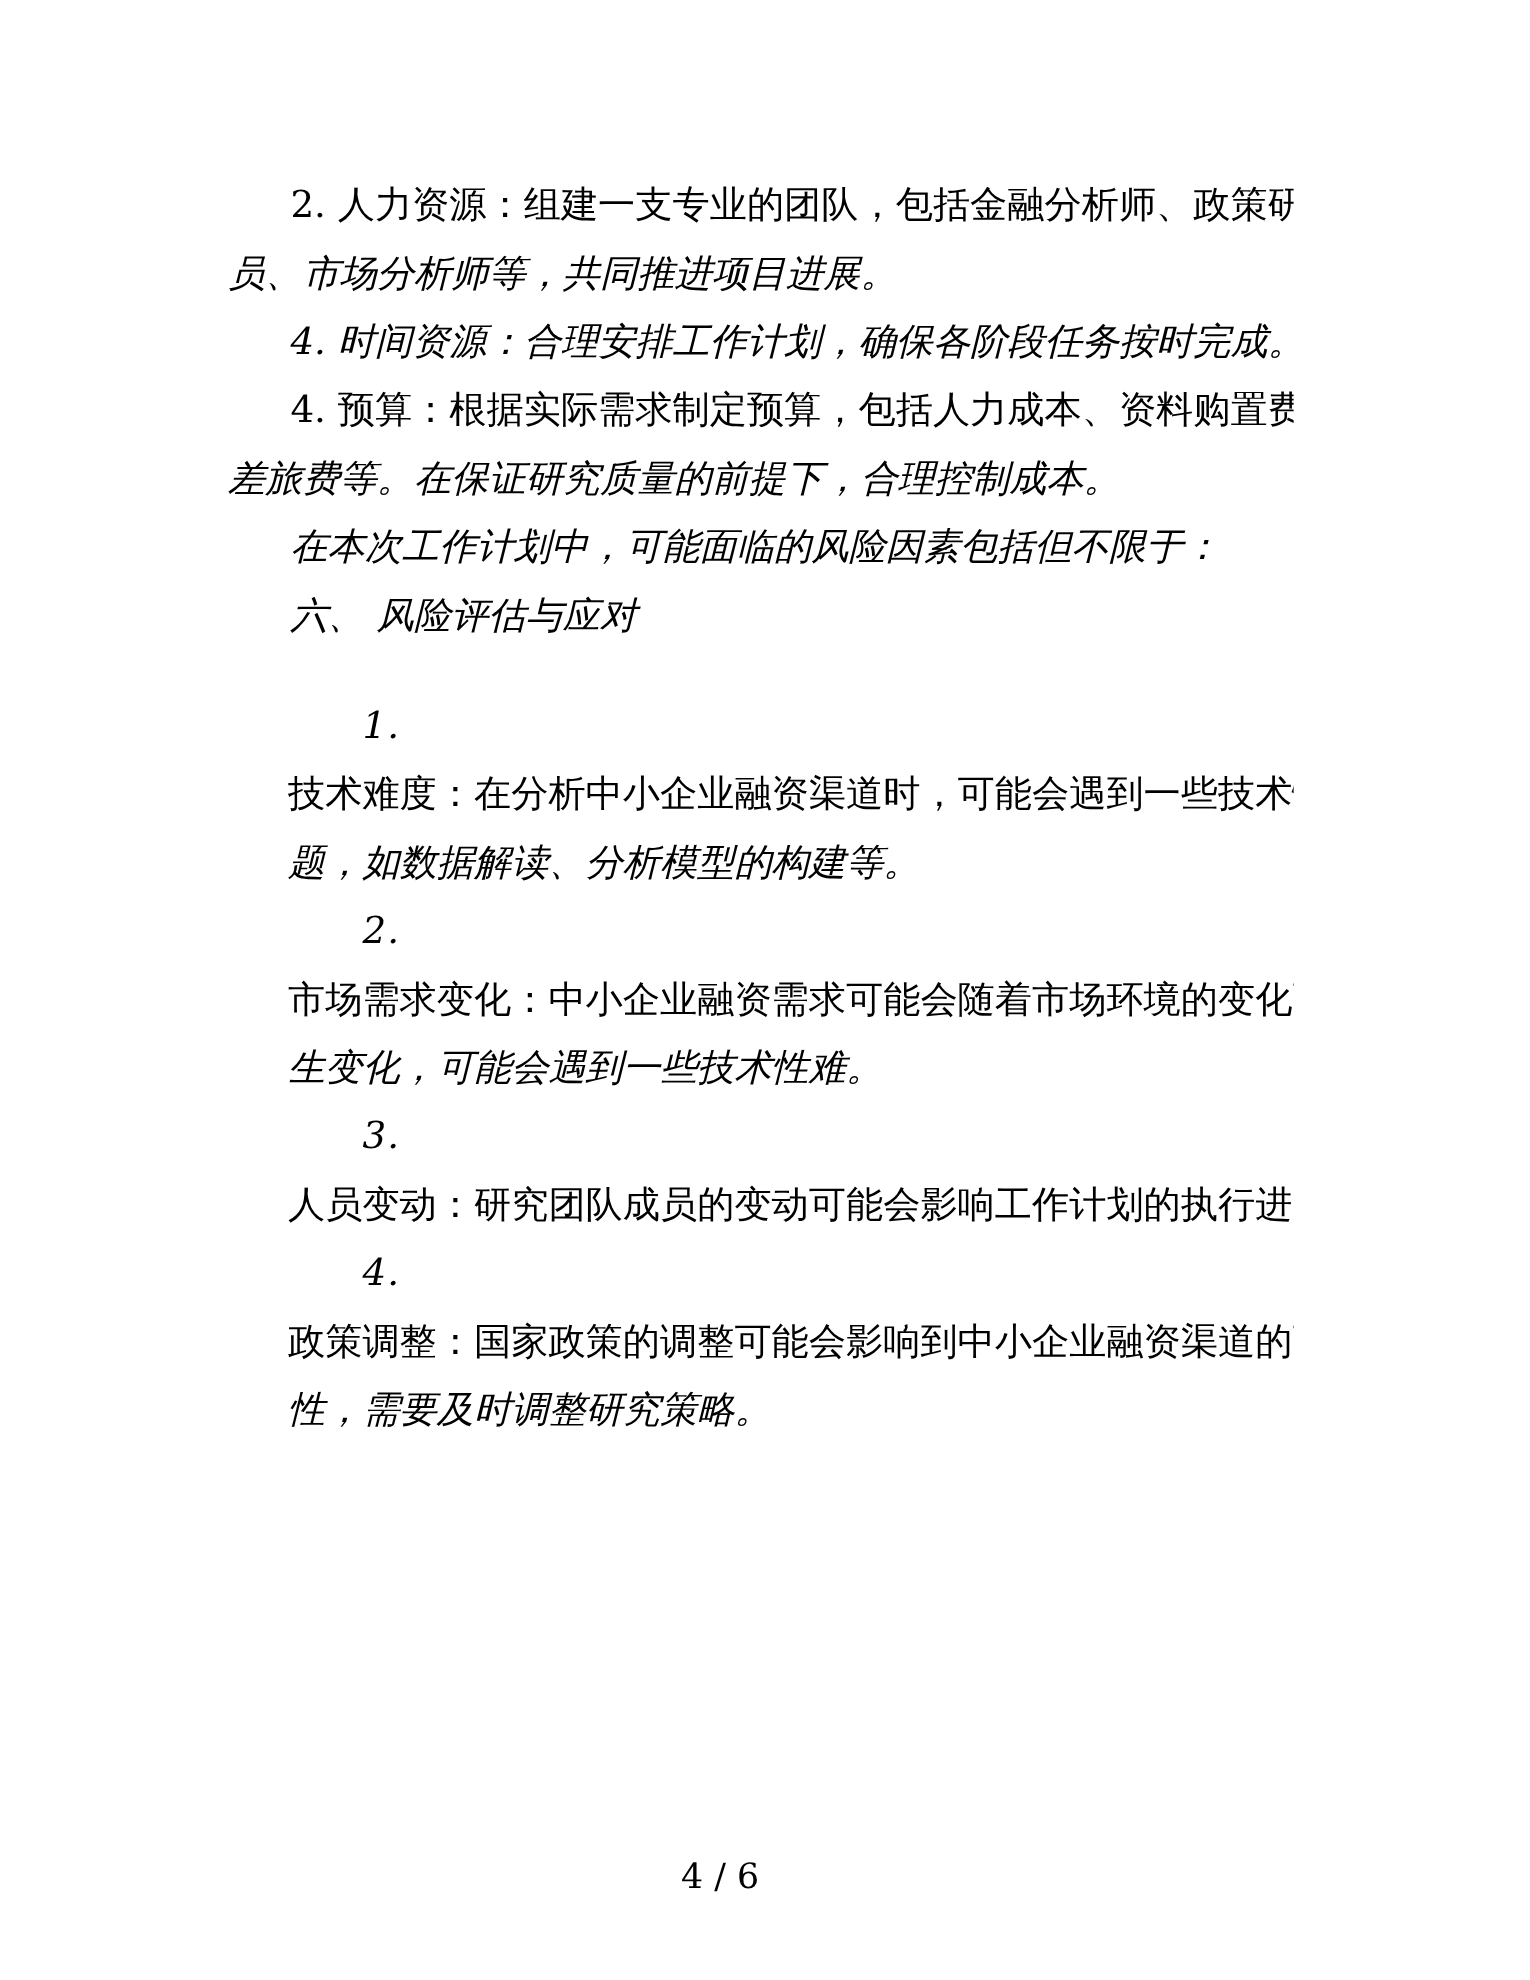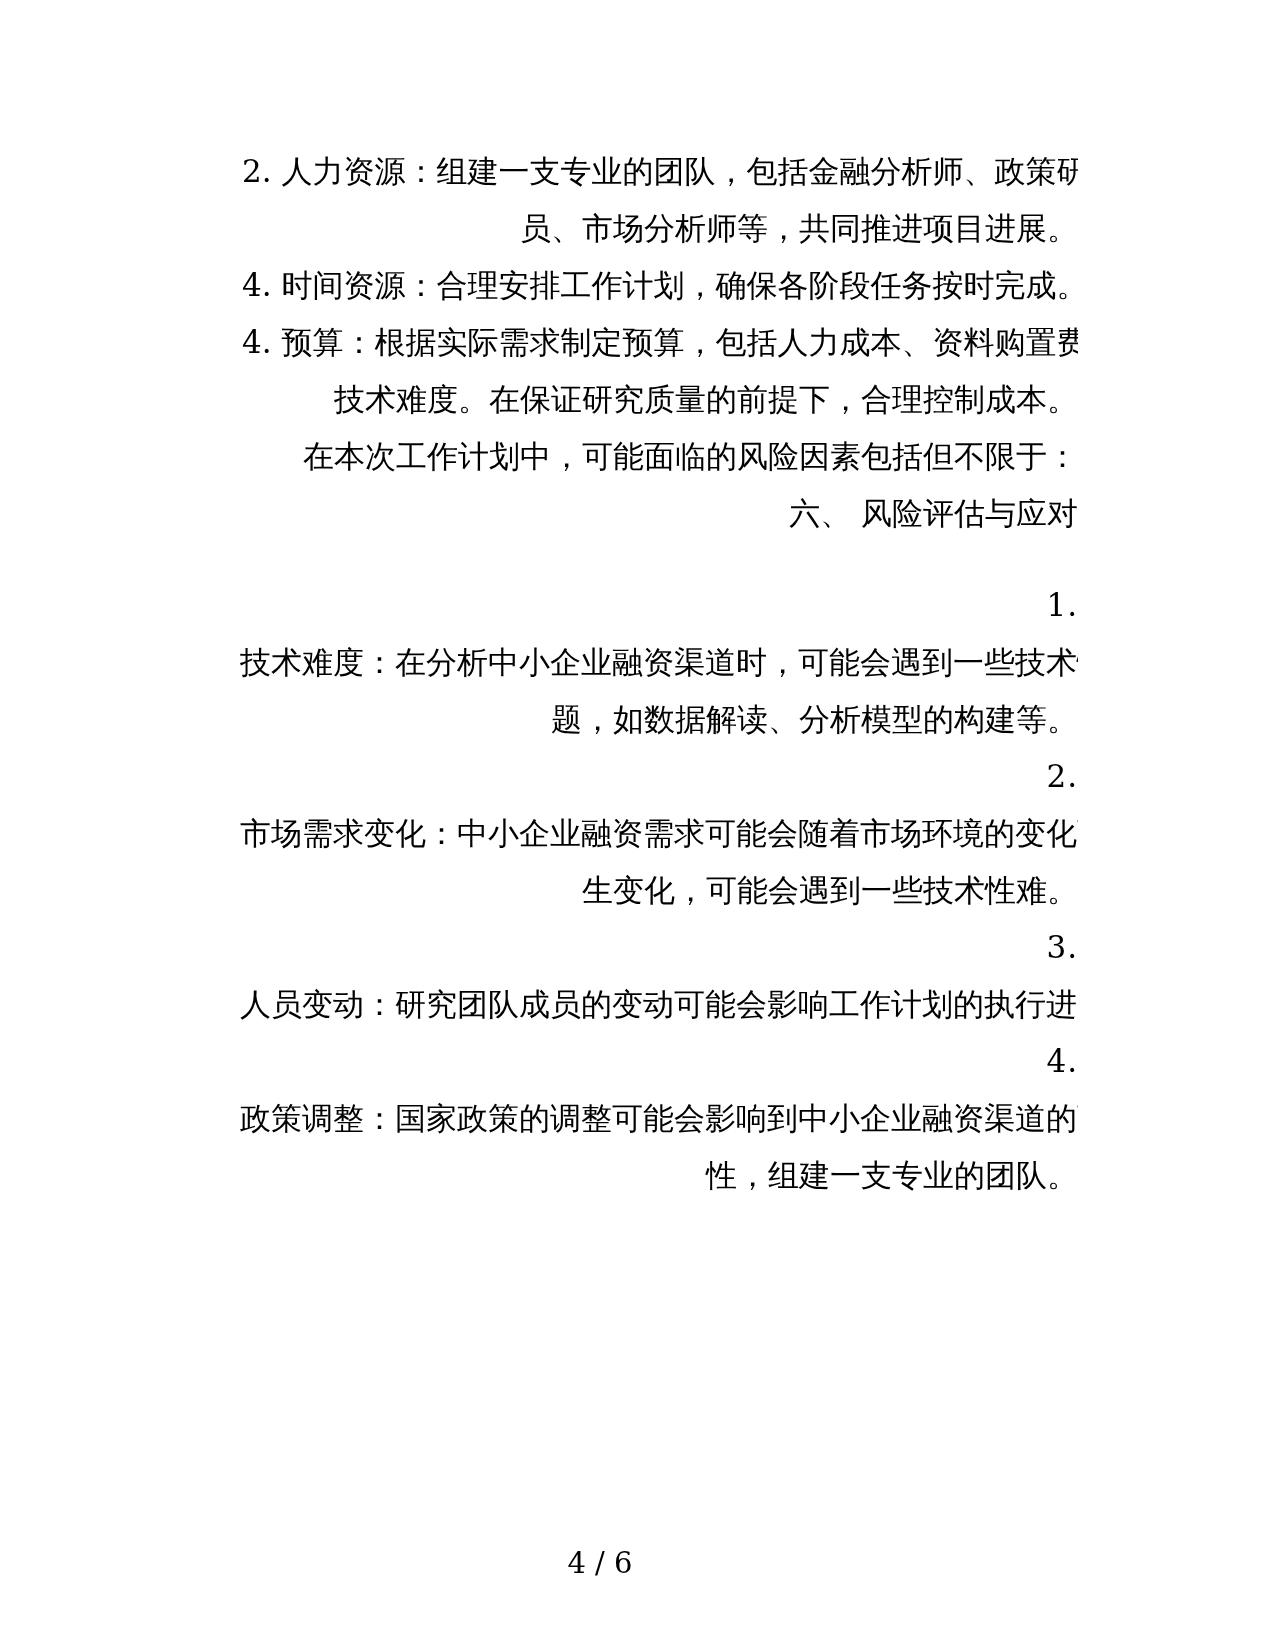--- a/index.html
+++ b/index.html
@@ -26,21 +26,21 @@
   .para { margin: 0; }
   .line {
     overflow: hidden;
     white-space: nowrap;
   }
   
   .line.full {
     text-align: justify;
     text-align-last: justify;
   }
-  .line.end { text-align: right; }
+  .line.end { text-align: left; font-style: italic; }
   
   .fl-indent { padding-left: 52px; }
   .fl-indent-b { padding-left: 55px; }
   
   .risk-list { margin-top: 35px; }
   .risk-num {
     padding-left: 112px;
     letter-spacing: 1px;
   }
   .risk-text { margin-left: 50px; }
@@ -65,21 +65,21 @@
     <div class="line full fl-indent">2. 人力资源：组建一支专业的团队，包括金融分析师、政策研究</div>
     <div class="line end">员、市场分析师等，共同推进项目进展。</div>
   </div>
 
   <div class="para">
     <div class="line end fl-indent">4. 时间资源：合理安排工作计划，确保各阶段任务按时完成。</div>
   </div>
 
   <div class="para">
     <div class="line full fl-indent">4. 预算：根据实际需求制定预算，包括人力成本、资料购置费、</div>
-    <div class="line end">技术难度。在保证研究质量的前提下，合理控制成本。</div>
+    <div class="line end">差旅费等。在保证研究质量的前提下，合理控制成本。</div>
   </div>
 
   <div class="para">
     <div class="line end fl-indent">在本次工作计划中，可能面临的风险因素包括但不限于：</div>
   </div>
 
   <div class="para">
     <div class="line end fl-indent">六、 风险评估与应对</div>
   </div>
 
@@ -105,21 +105,21 @@
       <div class="line end risk-num">3.</div>
       <div class="risk-text">
         <div class="line full">人员变动：研究团队成员的变动可能会影响工作计划的执行进度和</div>
       </div>
     </div>
 
     <div class="risk-item">
       <div class="line end risk-num">4.</div>
       <div class="risk-text">
         <div class="line full">政策调整：国家政策的调整可能会影响到中小企业融资渠道的可用</div>
-        <div class="line end">性，组建一支专业的团队。</div>
+        <div class="line end">性，需要及时调整研究策略。</div>
       </div>
     </div>
 
   </div>
 
 
 </div>
 
 <div class="page-footer">4 / 6</div>
 

